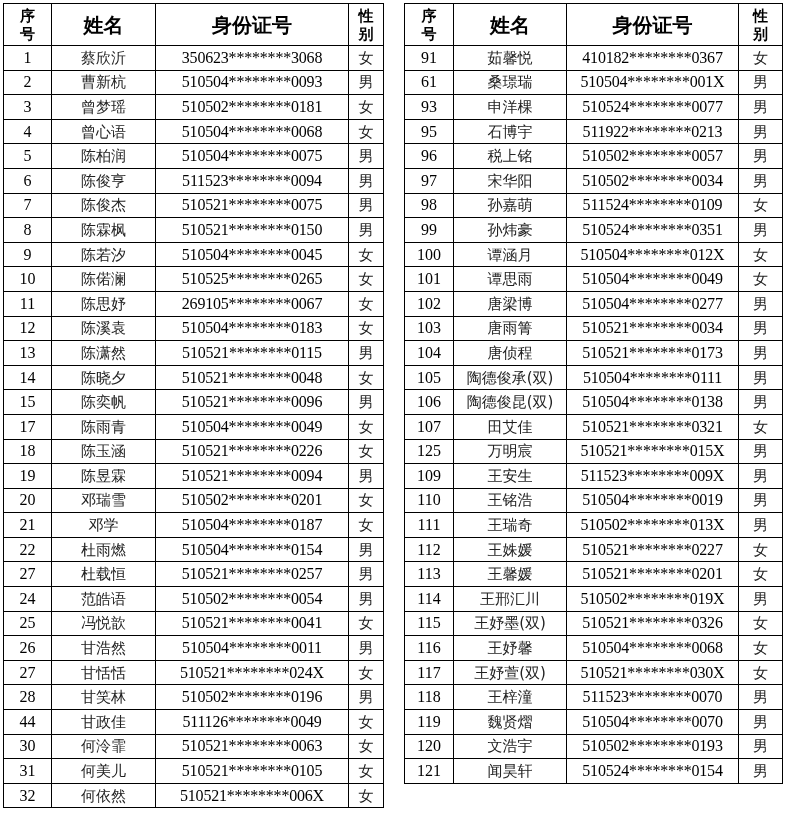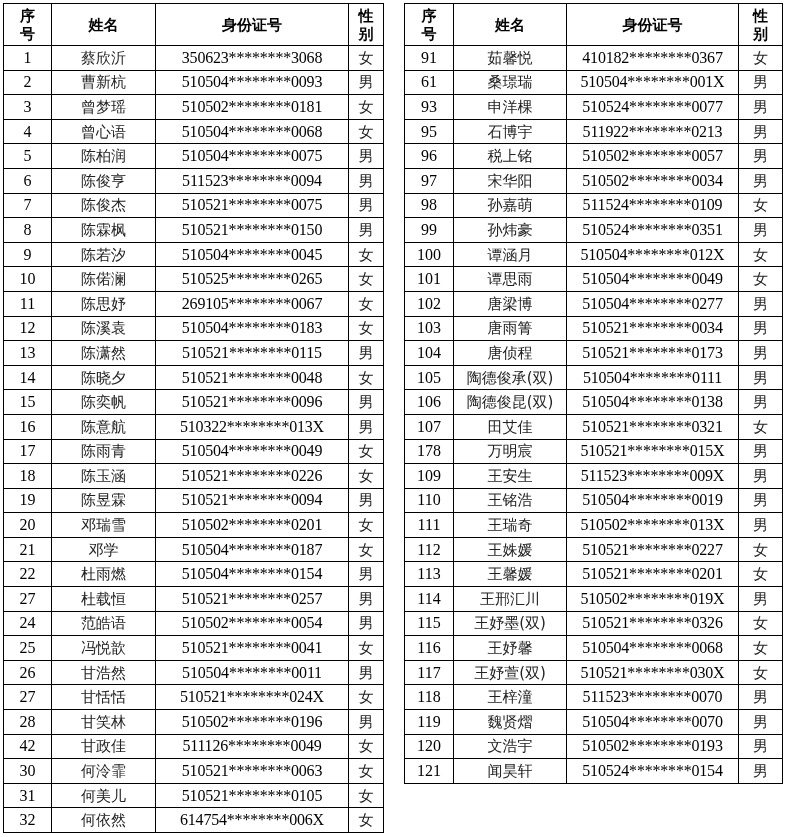--- a/index.html
+++ b/index.html
@@ -28,21 +28,21 @@
     padding: 0;
     text-align: center;
     vertical-align: middle;
     white-space: nowrap;
     overflow: hidden;
   }
   .roster thead th {
     height: 41px;
     font-family: "DejaVu Sans", "Liberation Sans", sans-serif;
     font-weight: bold;
-    font-size: 15px;
+    font-size: 20px;
     line-height: 18px;
   }
   .roster thead th.stack {
     font-size: 15px;
     line-height: 18px;
   }
   .roster tbody td {
     height: 23.6px;
     font-size: 16px;
     line-height: 18px;
@@ -171,26 +171,20 @@
         <td class="idno">510521********0048</td>
         <td class="gender">女</td>
       </tr>
       <tr>
         <td class="seq">15</td>
         <td class="name">陈奕帆</td>
         <td class="idno">510521********0096</td>
         <td class="gender">男</td>
       </tr>
       <tr>
-        <td class="seq">16</td>
-        <td class="name">陈意航</td>
-        <td class="idno">510322********013X</td>
-        <td class="gender">男</td>
-      </tr>
-      <tr>
         <td class="seq">17</td>
         <td class="name">陈雨青</td>
         <td class="idno">510504********0049</td>
         <td class="gender">女</td>
       </tr>
       <tr>
         <td class="seq">18</td>
         <td class="name">陈玉涵</td>
         <td class="idno">510521********0226</td>
         <td class="gender">女</td>
@@ -249,41 +243,41 @@
         <td class="idno">510521********024X</td>
         <td class="gender">女</td>
       </tr>
       <tr>
         <td class="seq">28</td>
         <td class="name">甘笑林</td>
         <td class="idno">510502********0196</td>
         <td class="gender">男</td>
       </tr>
       <tr>
-        <td class="seq">42</td>
+        <td class="seq">44</td>
         <td class="name">甘政佳</td>
         <td class="idno">511126********0049</td>
         <td class="gender">女</td>
       </tr>
       <tr>
         <td class="seq">30</td>
         <td class="name">何泠霏</td>
         <td class="idno">510521********0063</td>
         <td class="gender">女</td>
       </tr>
       <tr>
         <td class="seq">31</td>
         <td class="name">何美儿</td>
         <td class="idno">510521********0105</td>
         <td class="gender">女</td>
       </tr>
       <tr>
         <td class="seq">32</td>
         <td class="name">何依然</td>
-        <td class="idno">614754********006X</td>
+        <td class="idno">510521********006X</td>
         <td class="gender">女</td>
       </tr>
     </tbody>
 </table>
 
 <table class="roster" id="table-right">
   <colgroup>
     <col style="width:49px">
     <col style="width:113px">
     <col style="width:172px">
@@ -394,21 +388,21 @@
         <td class="idno">510504********0138</td>
         <td class="gender">男</td>
       </tr>
       <tr>
         <td class="seq">107</td>
         <td class="name">田艾佳</td>
         <td class="idno">510521********0321</td>
         <td class="gender">女</td>
       </tr>
       <tr>
-        <td class="seq">178</td>
+        <td class="seq">125</td>
         <td class="name">万明宸</td>
         <td class="idno">510521********015X</td>
         <td class="gender">男</td>
       </tr>
       <tr>
         <td class="seq">109</td>
         <td class="name">王安生</td>
         <td class="idno">511523********009X</td>
         <td class="gender">男</td>
       </tr>

